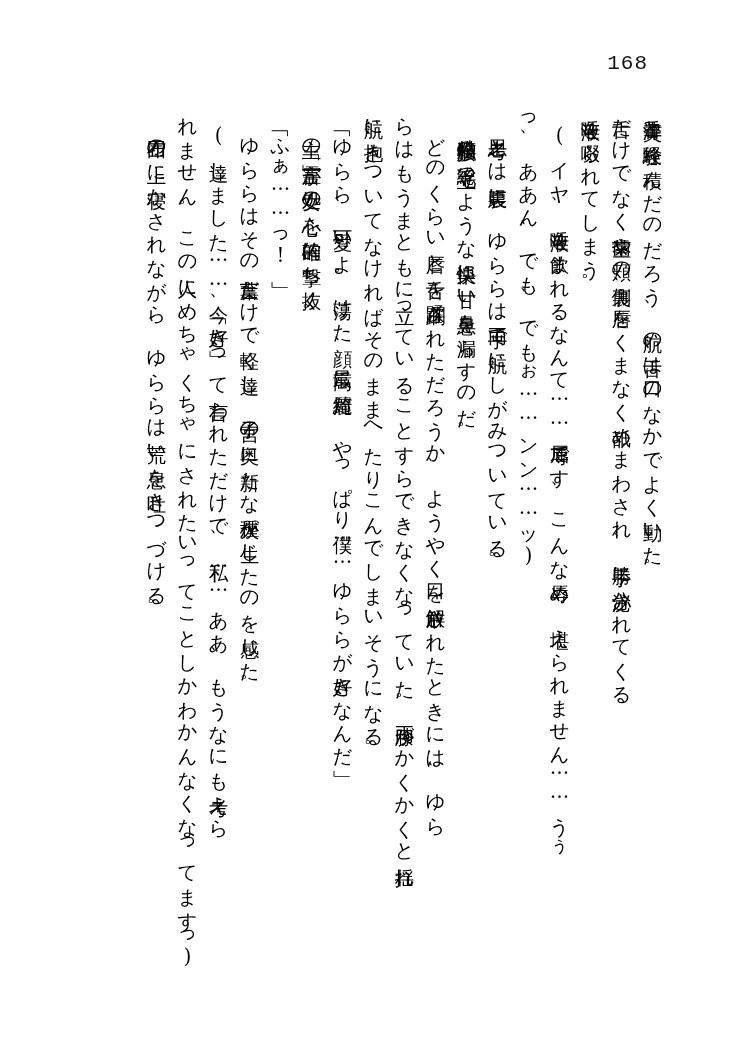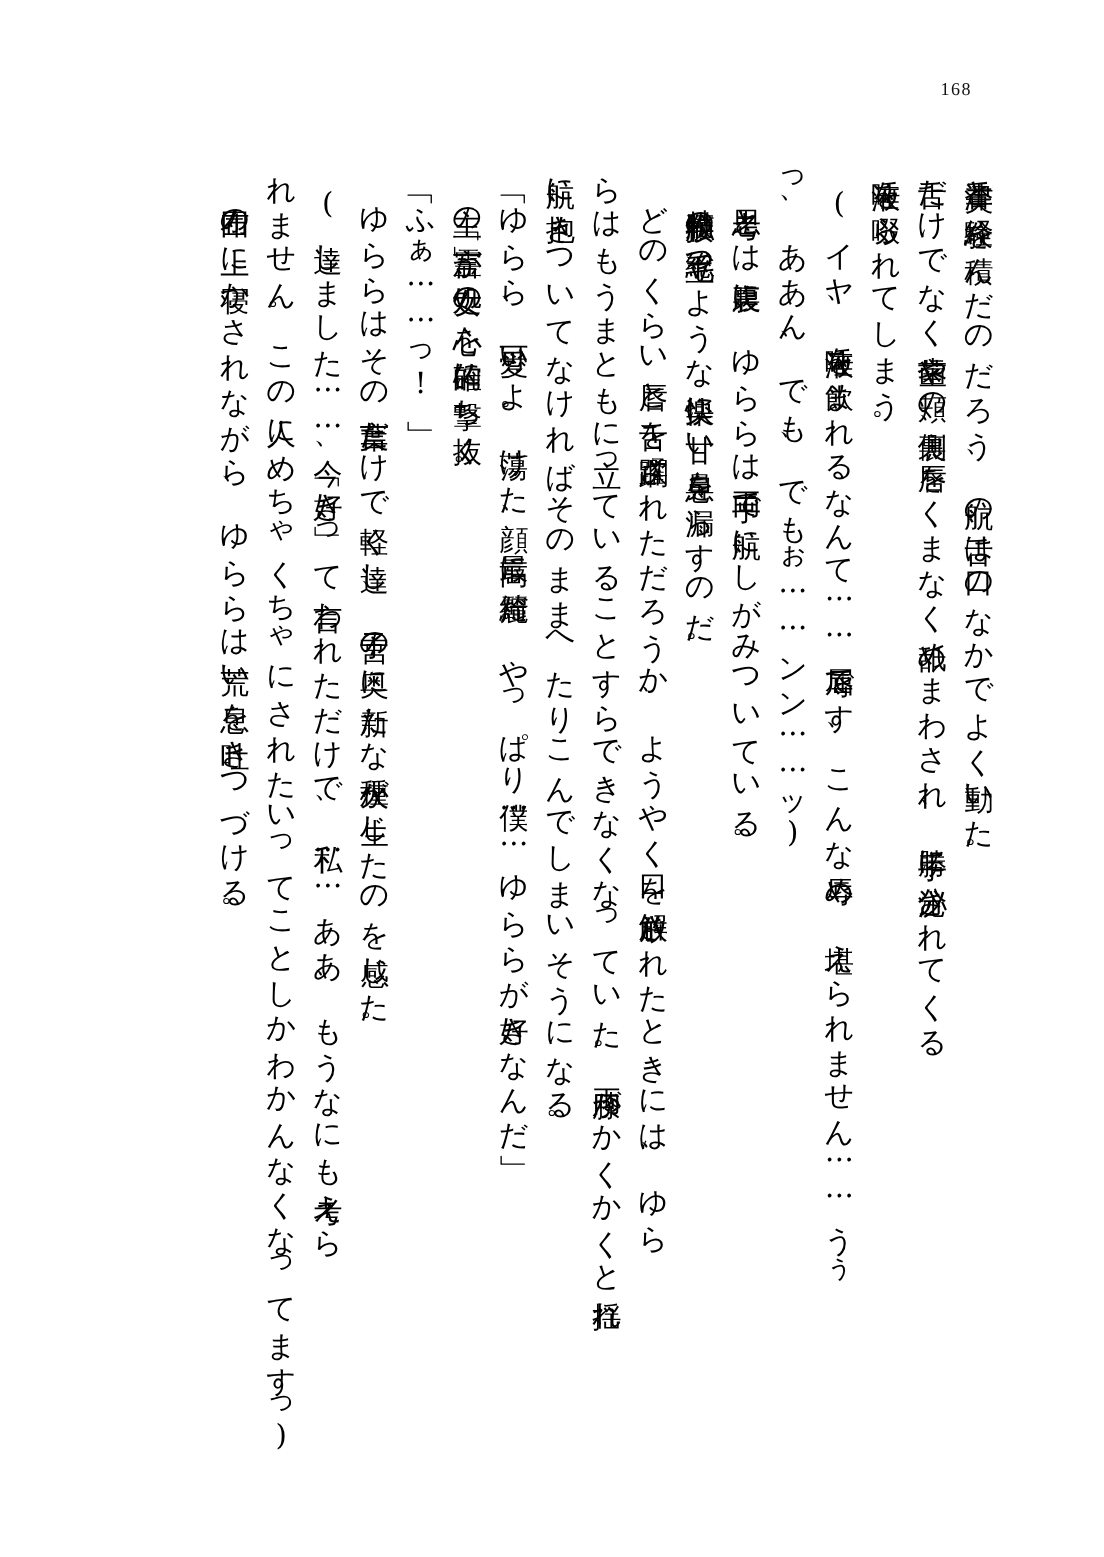--- a/index.html
+++ b/index.html
@@ -20,22 +20,22 @@
     left: 0;
     top: 0;
     width: 736px;
     height: 1038px;
     background: #ffffff;
   }
   #page-number {
     position: absolute;
     top: 52px;
     right: 88px;
-    font-size: 12px;
-    font-family: Liberation Serif, serif;
+    font-size: 21px;
+    font-family: Liberation Mono, monospace;
     letter-spacing: 1px;
     color: #111111;
   }
   #text-body {
     position: absolute;
     top: 104px;
     left: 62px;
     width: 600px;
     height: 880px;
     display: flex;

